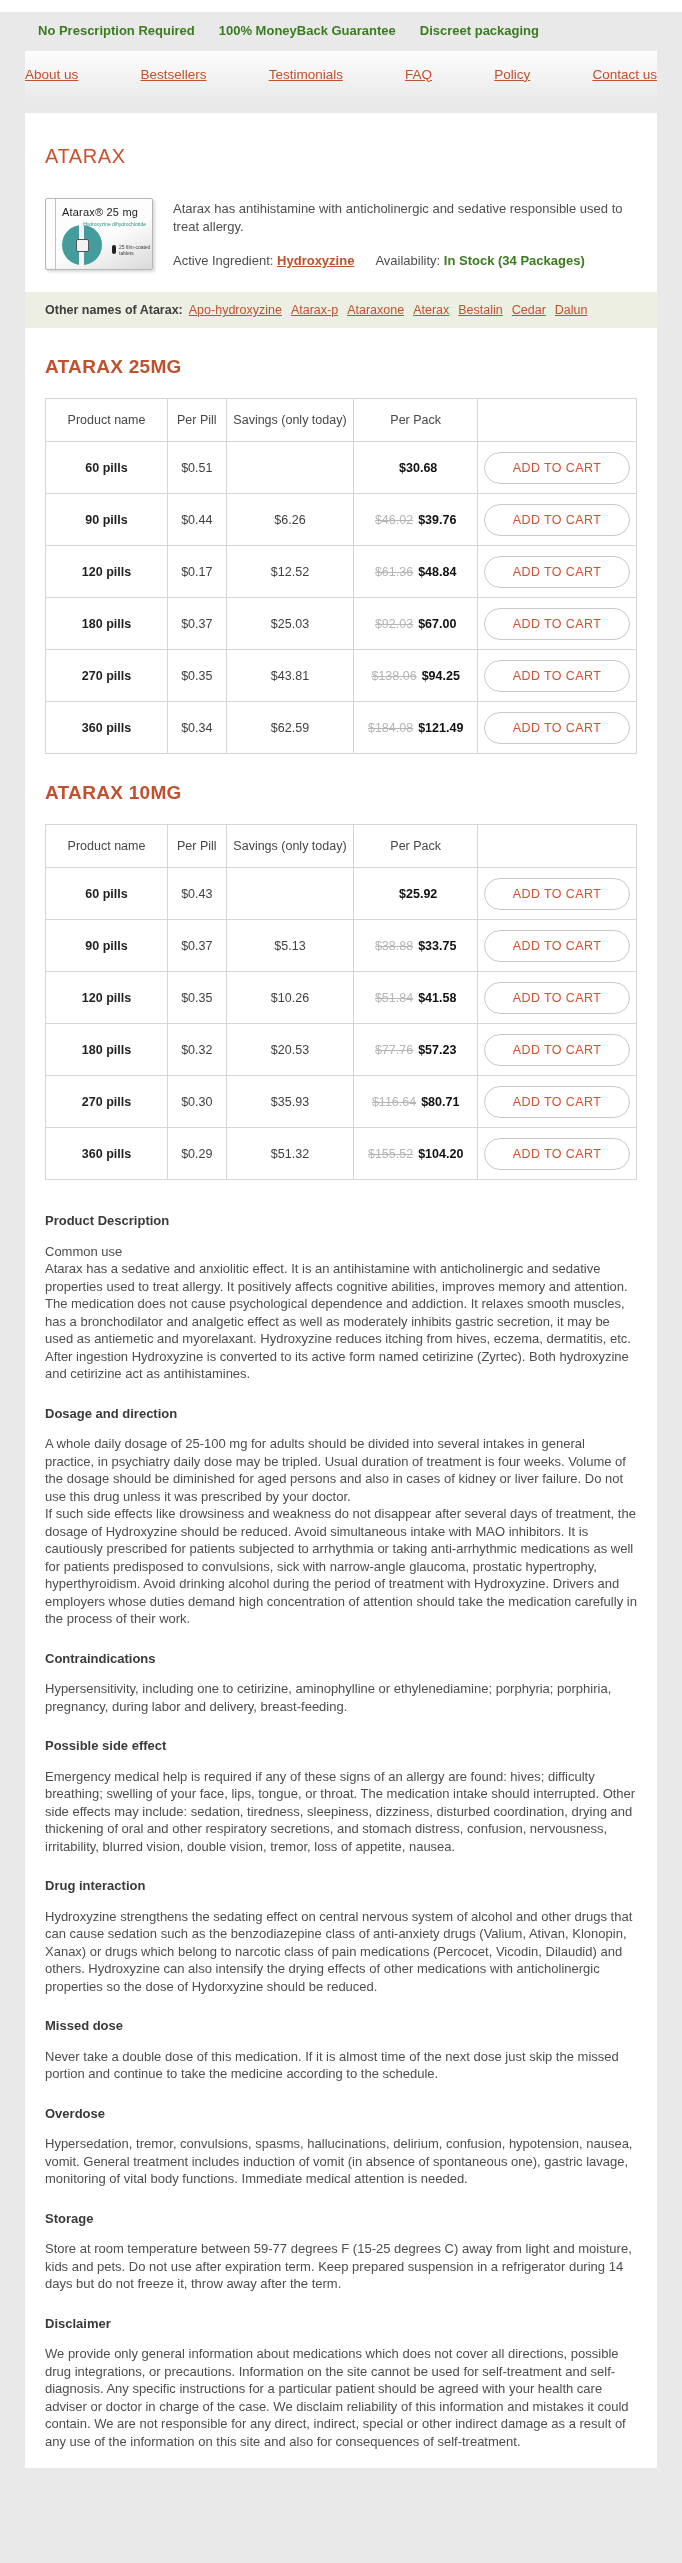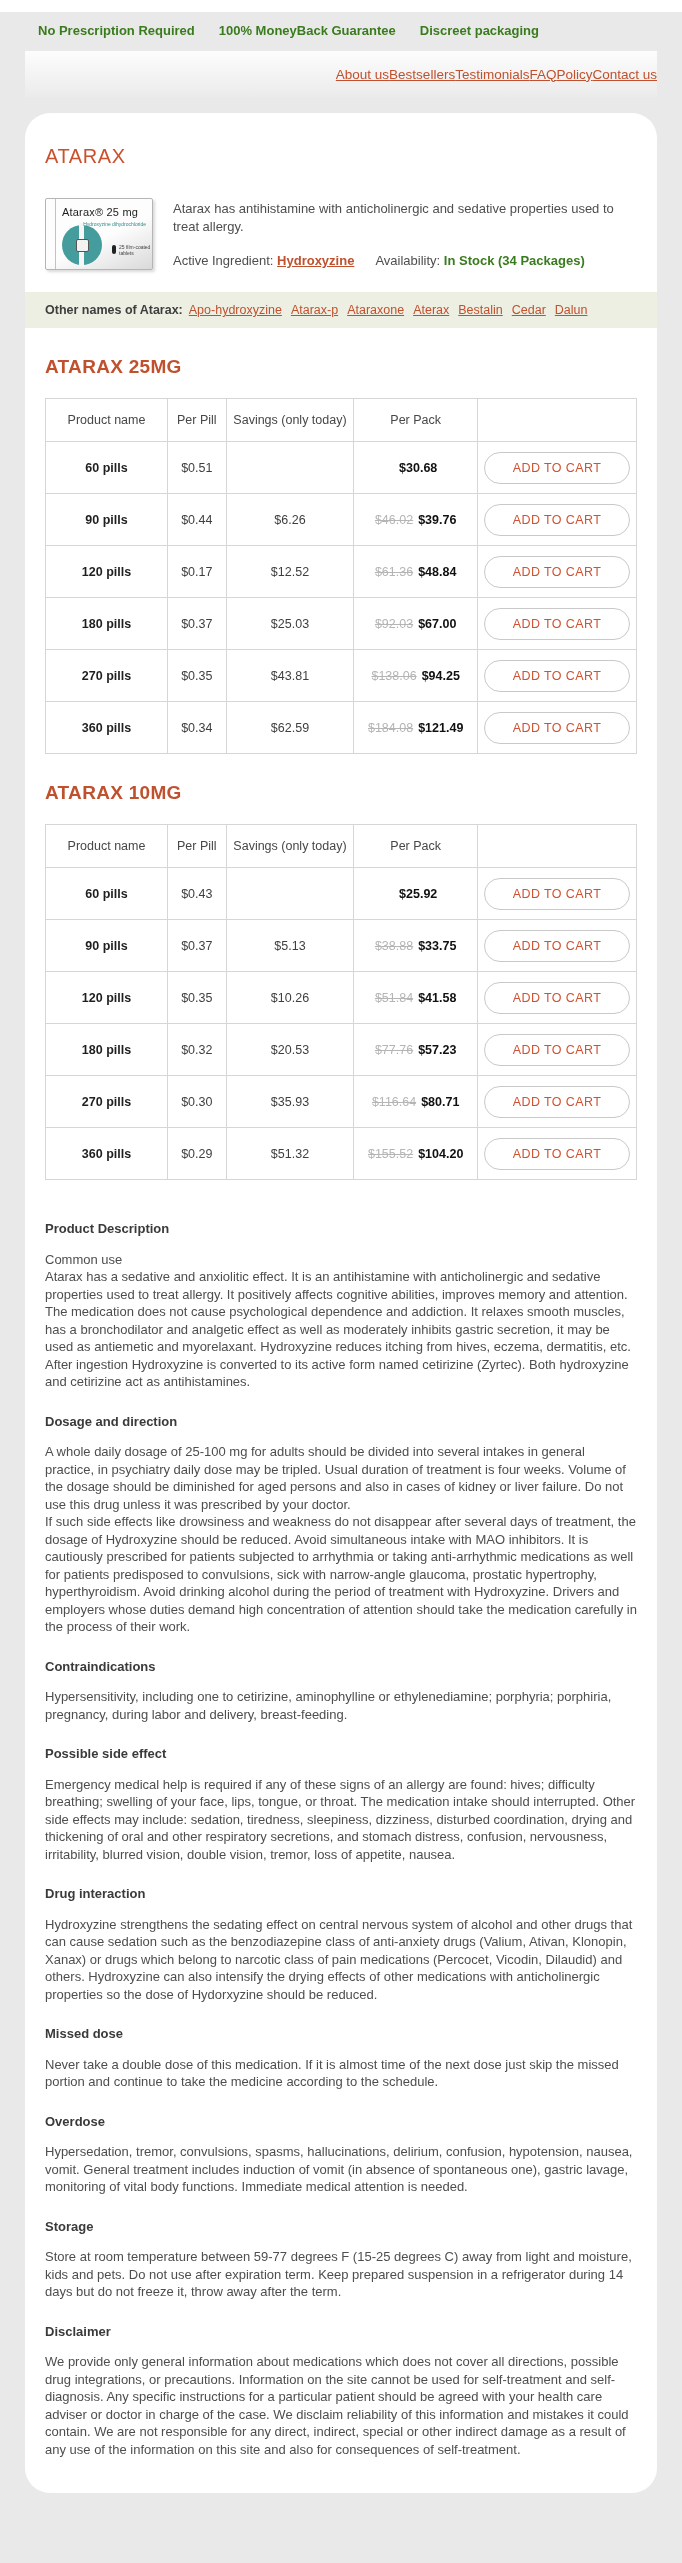--- a/index.html
+++ b/index.html
@@ -18,35 +18,34 @@
     font-size: 13px;
     font-weight: bold;
     color: #3a7b1e;
   }
 
   .nav {
     margin: 0 25px 16px 25px;
     height: 46px;
     background: linear-gradient(#fdfdfd, #ebebeb);
     display: flex;
-    justify-content: flex-end;
+    justify-content: space-between;
     align-items: center;
   }
   .nav a {
     color: #c0512e;
     text-decoration: underline;
     font-size: 13.5px;
     cursor: pointer;
   }
 
   .content {
     margin: 0 25px 14px 25px;
     background: #ffffff;
-    padding: 18px 20px 35px 20px;
-    border-radius: 25px;
+    padding: 18px 20px 18px 20px;
   }
 
   .product-title {
     color: #cb512e;
     font-size: 20px;
     font-weight: normal;
     letter-spacing: .6px;
     margin: 14px 0 30px 0;
   }
 
@@ -155,21 +154,21 @@
     border: 1px solid #c9c9c9;
     border-radius: 17px;
     background: #ffffff;
     color: #cf5232;
     font-size: 12.5px;
     font-family: "Liberation Sans", sans-serif;
     letter-spacing: .4px;
     cursor: pointer;
   }
 
-  .description { margin-top: 40px; font-size: 13px; line-height: 17.5px; color: #4e4e4e; }
+  .description { margin-top: 32px; font-size: 13px; line-height: 17.5px; color: #4e4e4e; }
   .description h3 {
     font-size: 13px; color: #3a3a3a; font-weight: bold;
     margin: 22px 0 13px 0;
   }
   .description p { margin: 0; white-space: pre-line; }
 </style>
 </head>
 <body>
 
 <div class="top-white"></div>
@@ -200,21 +199,21 @@
       <span class="edge"></span>
       <span class="pack-circle"></span>
       <span class="pack-circle-gap"></span>
       <span class="pack-glyph"></span>
       <span class="pack-brand">Atarax® 25 mg</span>
       <span class="pack-sub">Hydroxyzine dihydrochloride</span>
       <span class="pack-pill"></span>
       <span class="pack-note">25 film-coated tablets</span>
     </div>
     <div class="product-text">
-      <div>Atarax has antihistamine with anticholinergic and sedative properties used to treat allergy.</div>
+      <div>Atarax has antihistamine with anticholinergic and sedative responsible used to treat allergy.</div>
       <div class="meta-row">
         <span>
           <span>Active Ingredient:</span>
           <a class="ingredient-link">Hydroxyzine</a>
         </span>
         <span>
           <span>Availability:</span>
           <span class="stock">In Stock (34 Packages)</span>
         </span>
       </div>

